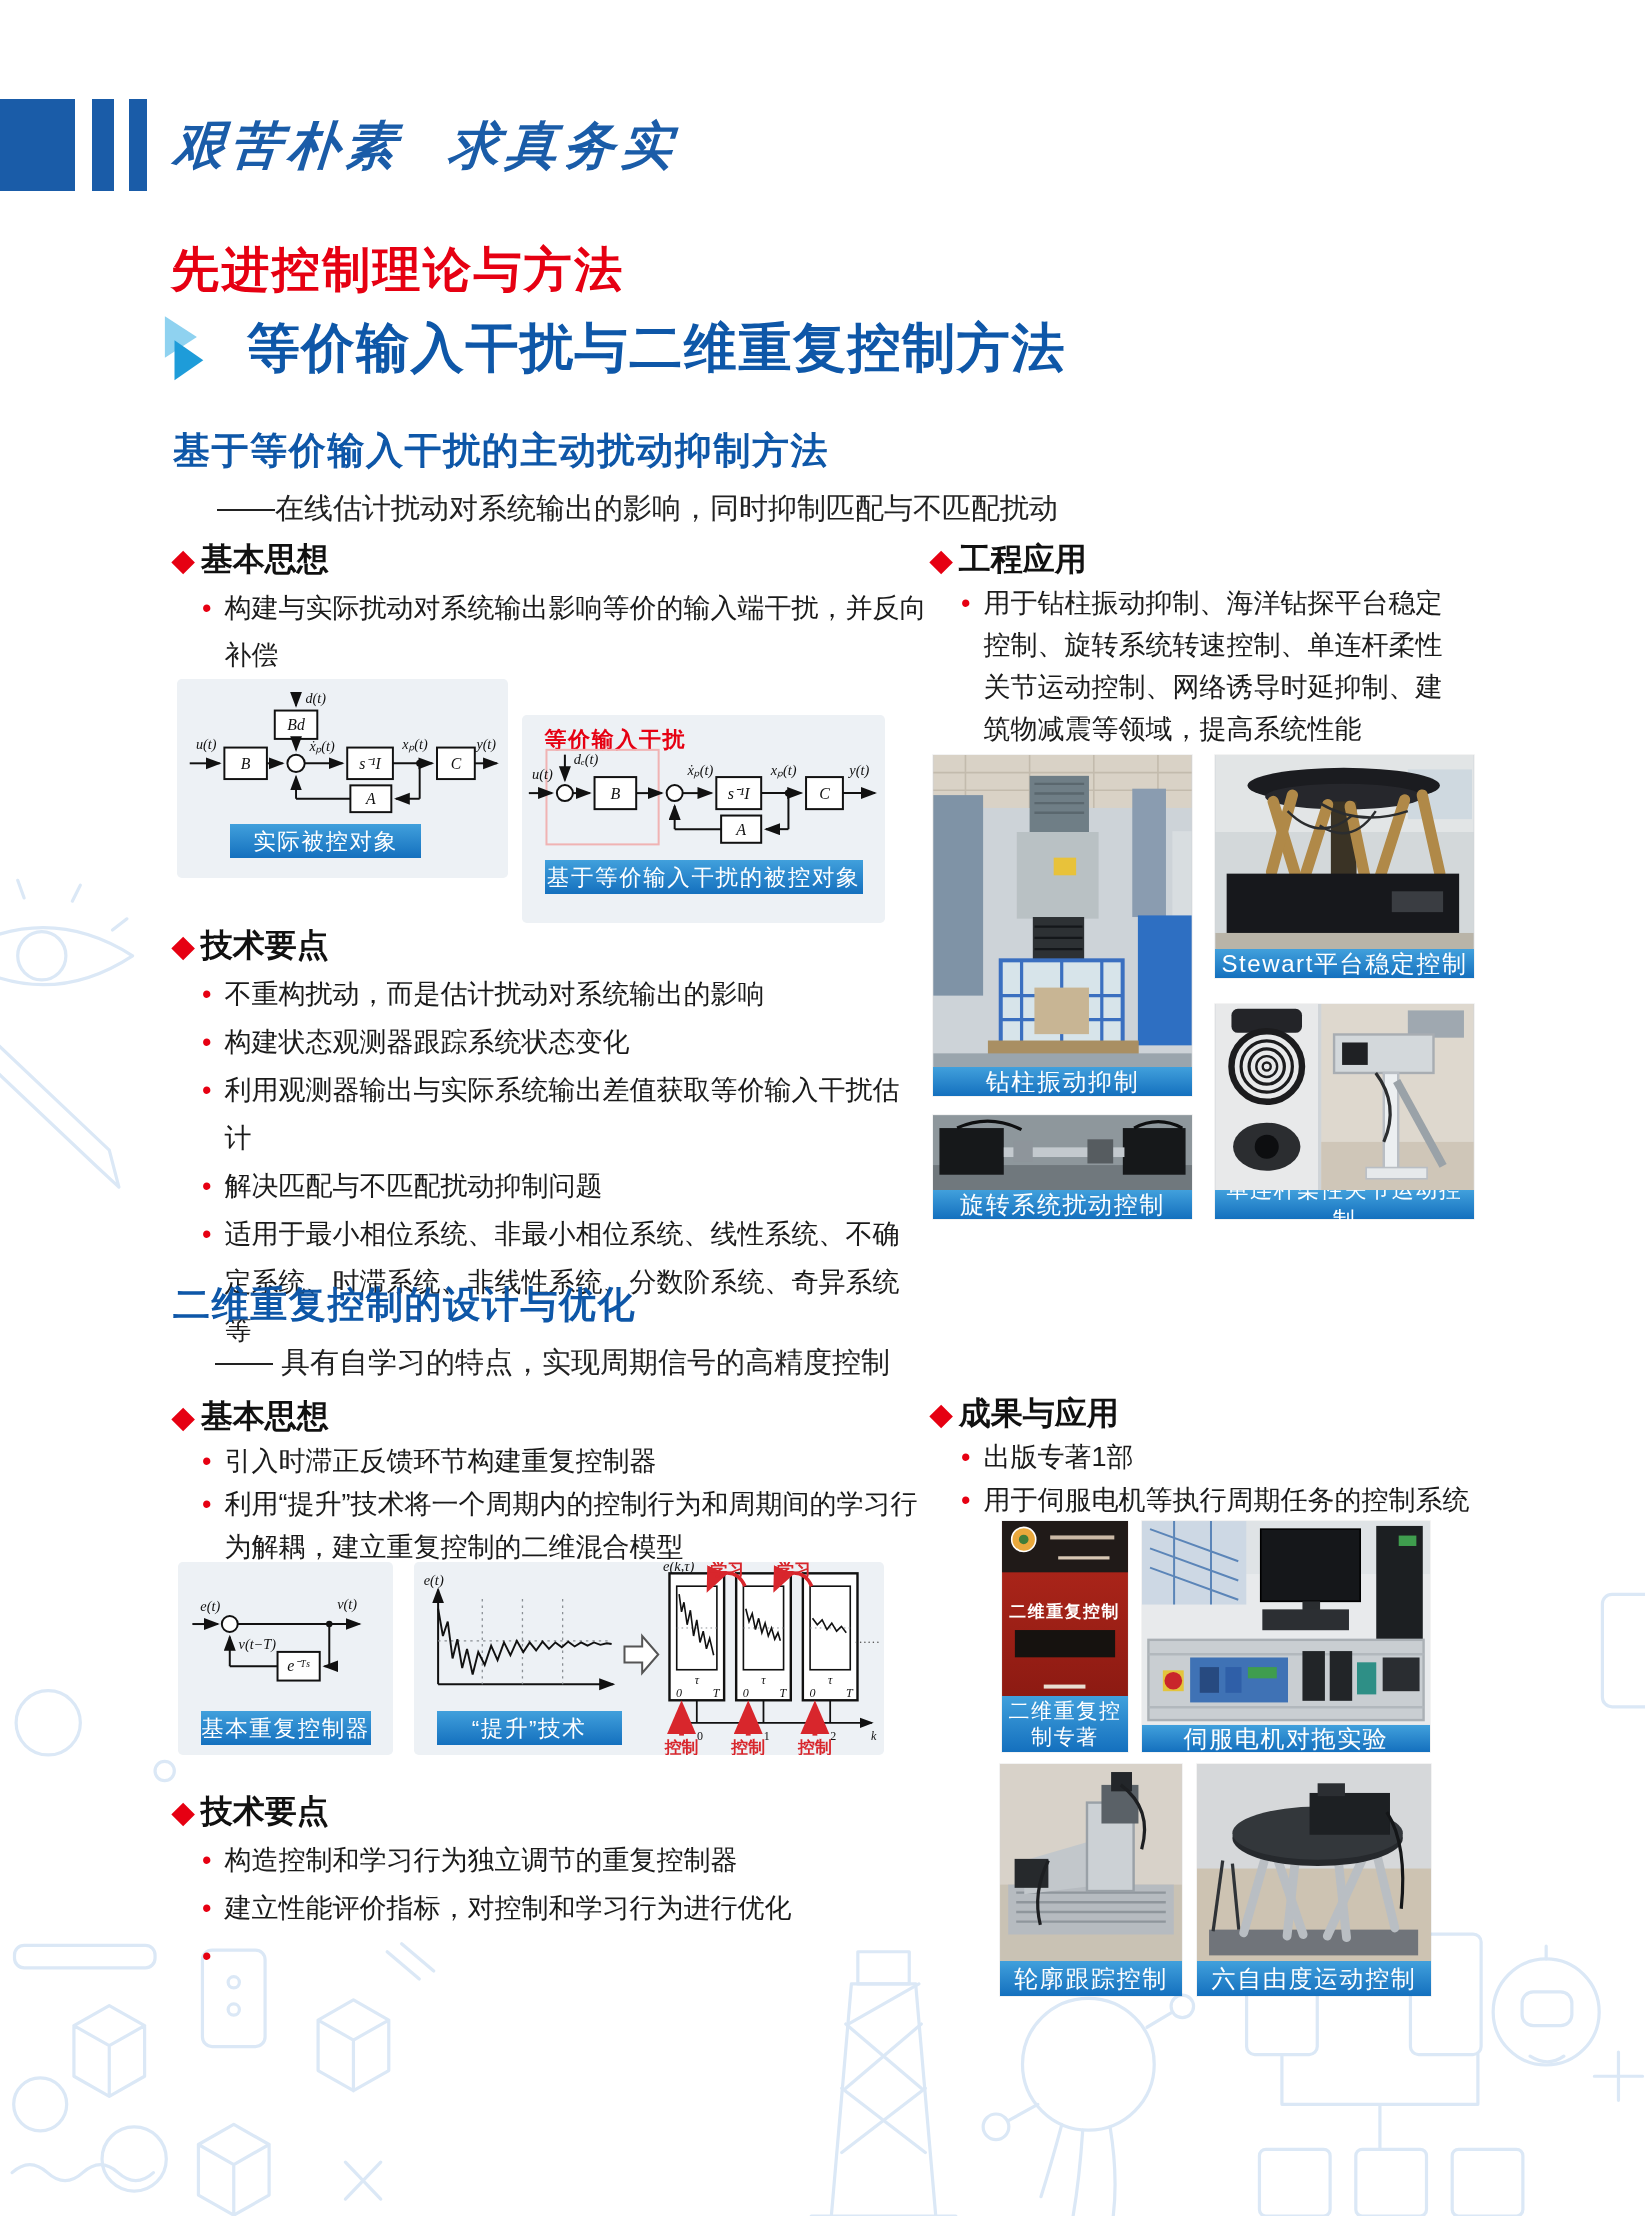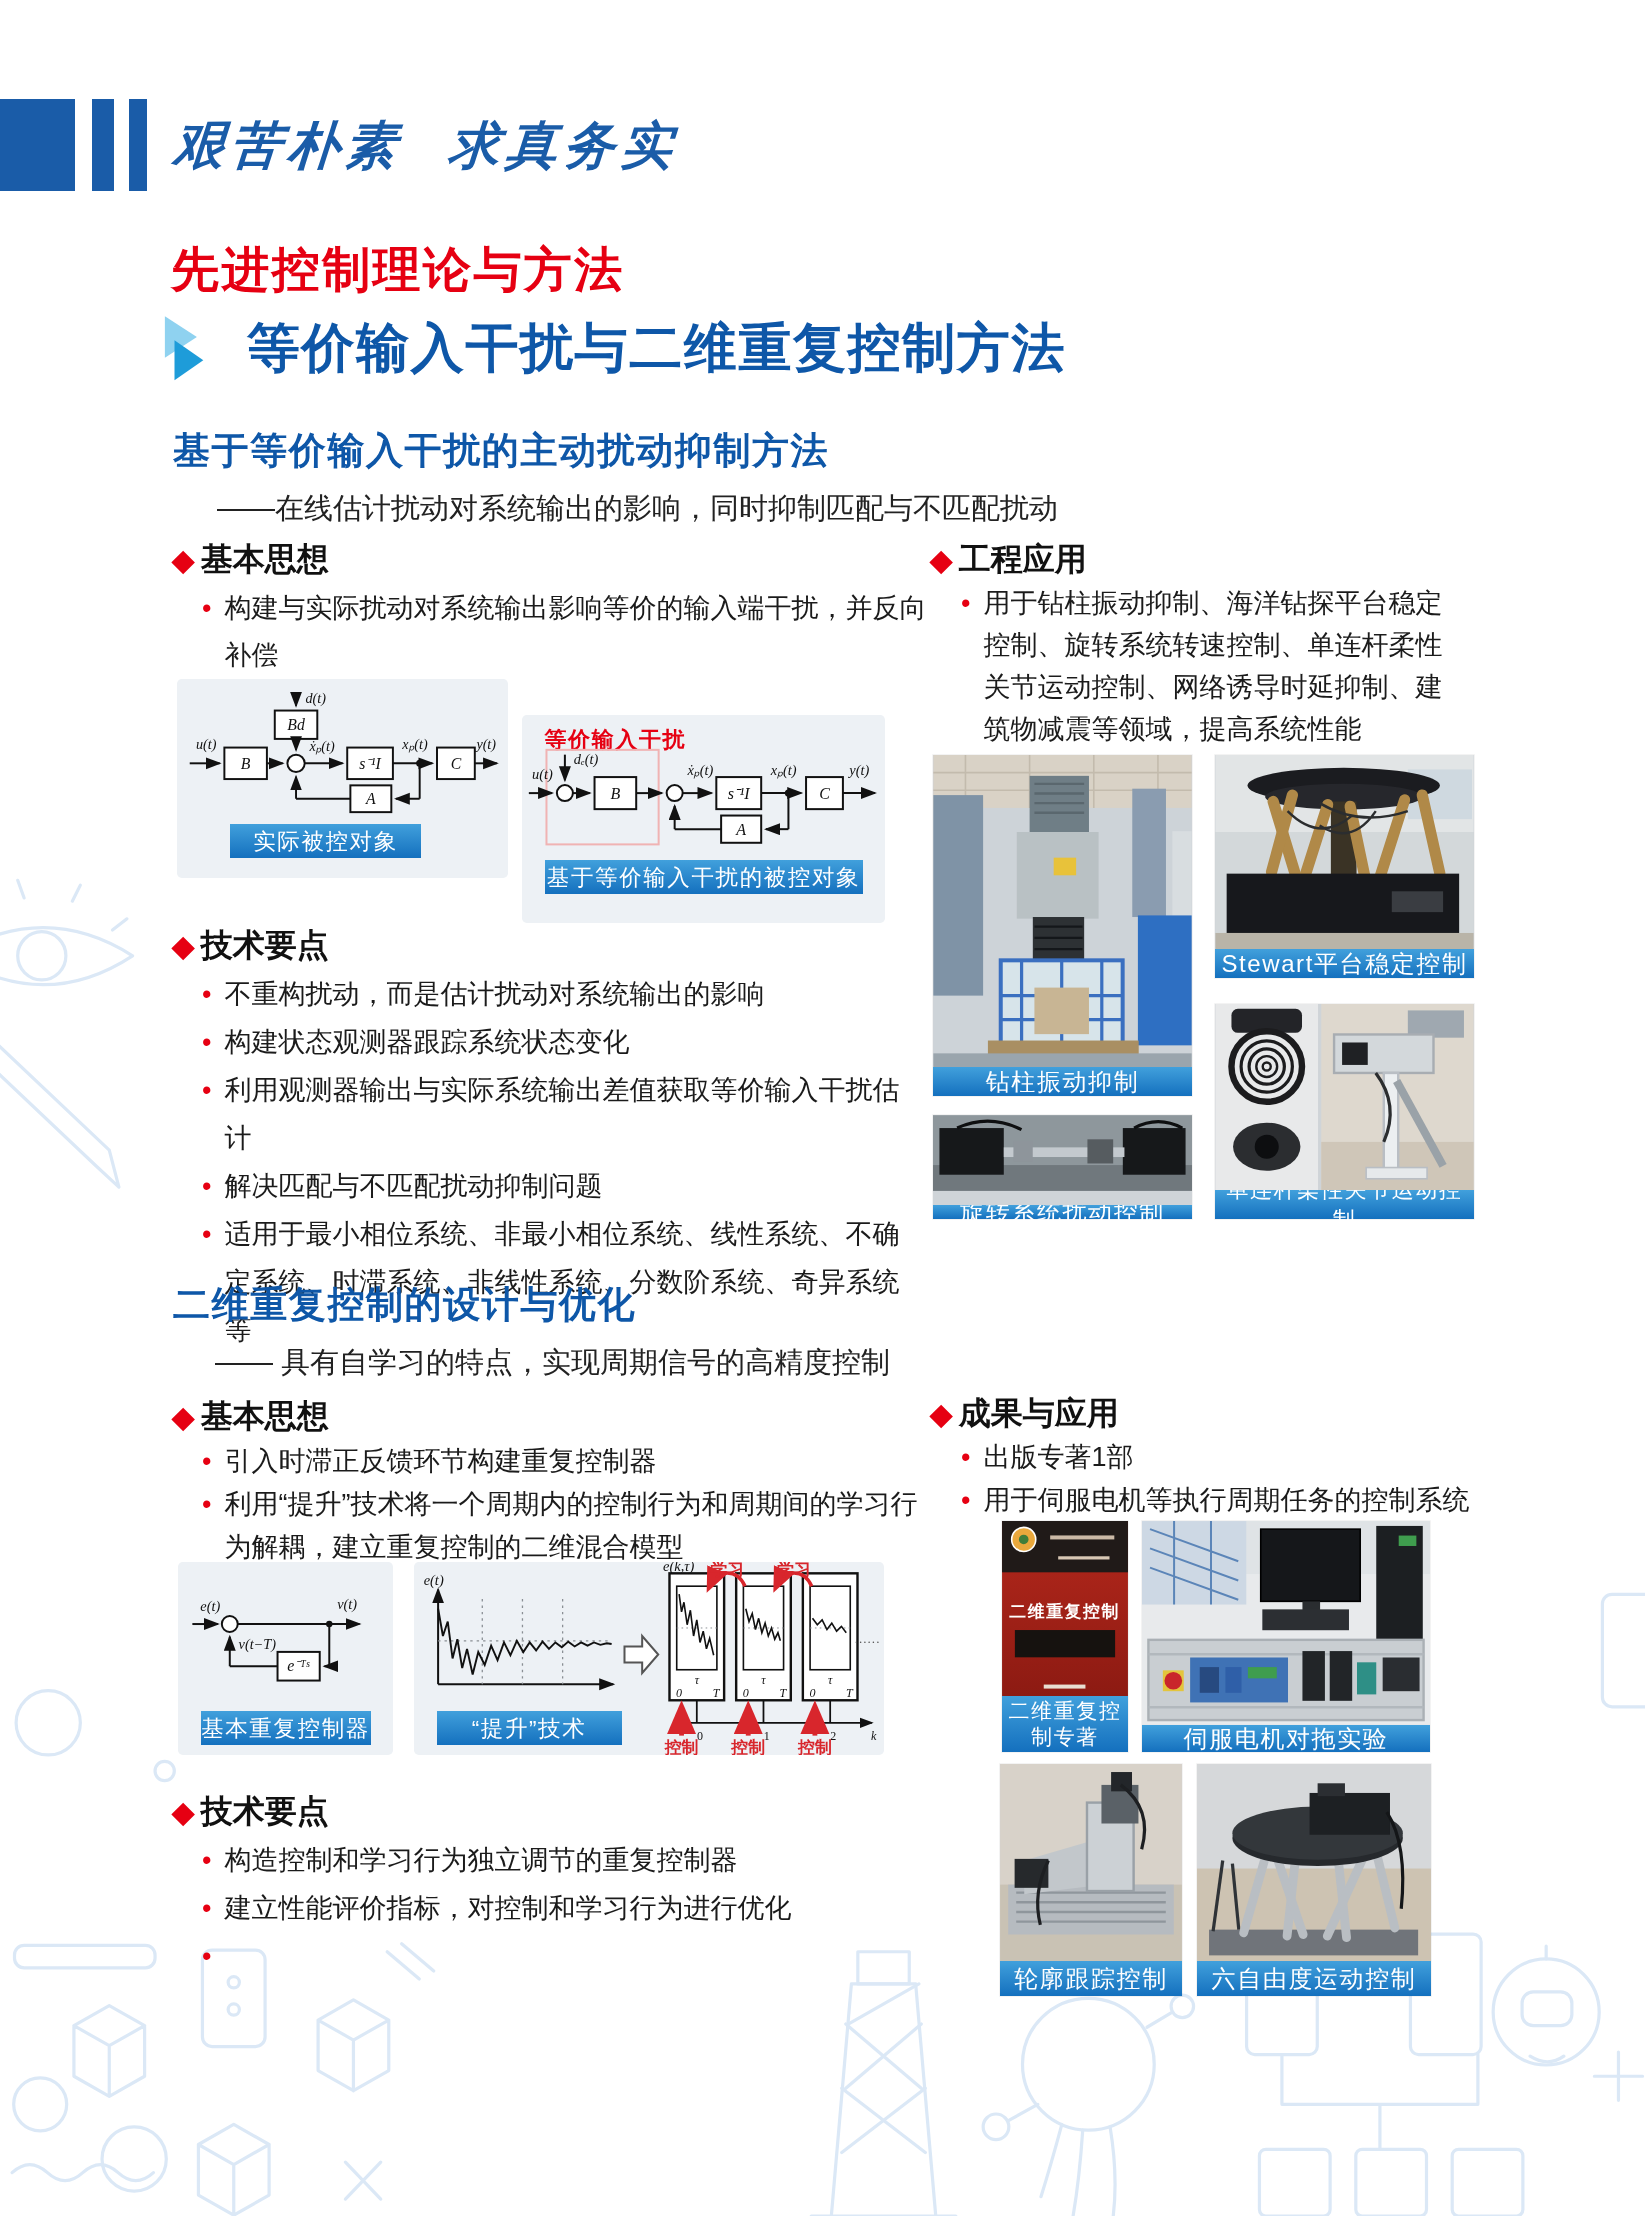--- a/index.html
+++ b/index.html
@@ -350,21 +350,21 @@
         <rect width="322" height="94" fill="#8e979c"></rect>
         <rect y="62" width="322" height="32" fill="#70787d"></rect>
         <rect x="8" y="16" width="80" height="58" fill="#16181a"></rect>
         <rect x="236" y="16" width="78" height="58" fill="#16181a"></rect>
         <rect x="88" y="40" width="150" height="12" fill="#c3c9ce"></rect>
         <rect x="100" y="32" width="24" height="26" fill="#8e959b"></rect>
         <rect x="192" y="30" width="32" height="30" fill="#565c60"></rect>
         <path d="M30,16 q40,-18 80,2 M250,16 q30,-16 60,0" stroke="#0e0f10" stroke-width="4" fill="none"></path>
       </svg>
     </div>
-    <div class="cap" style="height:14px;text-align:right;">旋转系统扰动控制</div>
+    <div class="cap" style="height:29px;text-align:right;">旋转系统扰动控制</div>
   </div>
 
   <div class="abs sec-head" style="left:173px;top:1280px;">二维重复控制的设计与优化</div>
   <div class="abs sub" style="left:215px;top:1343px;">—— 具有自学习的特点，实现周期信号的高精度控制</div>
 
   <div class="abs dhdr" style="left:172px;top:1395px;">
     <span class="dia">◆</span>
     <span>基本思想</span>
   </div>
   <div class="abs bullist" style="left:202px;top:1440px;width:723px;">

